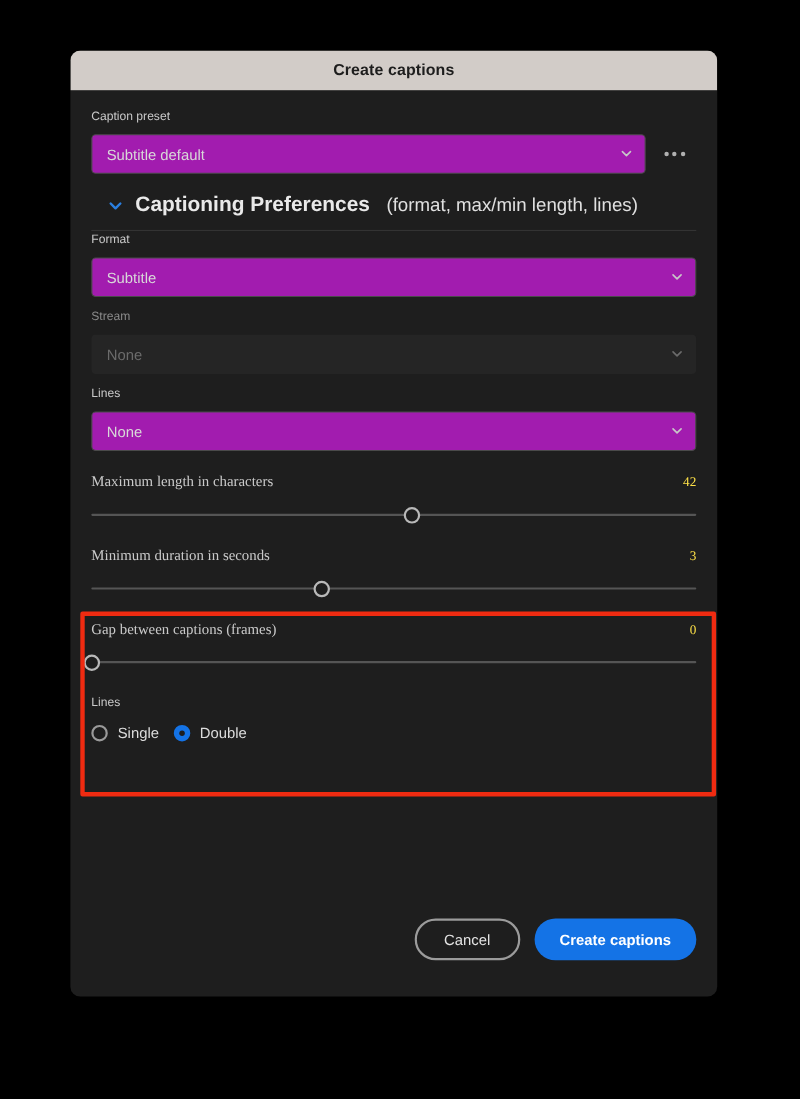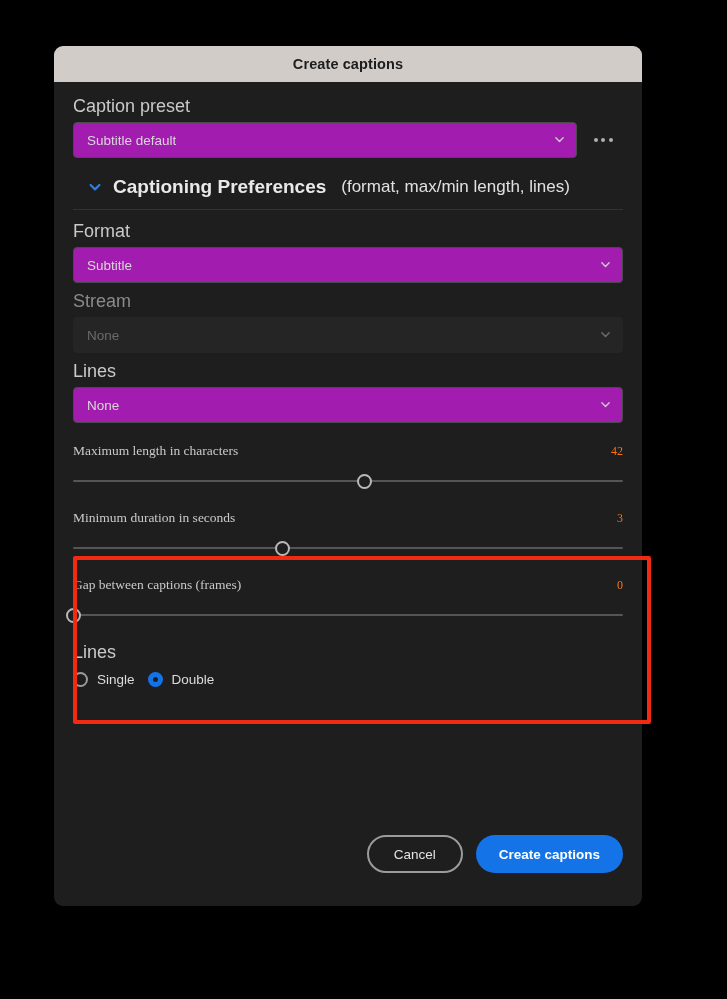--- a/index.html
+++ b/index.html
@@ -15,21 +15,21 @@
   #stage {
     position: relative;
     width: 727px;
     height: 999px;
     background: #000000;
   }
 
   
   .dialog {
     position: absolute;
-    left: 54px;
+    left: 64px;
     top: 46px;
     width: 588px;
     height: 860px;
     background: #1e1e1e;
     border-radius: 9px;
     overflow: hidden;
     display: flex;
     flex-direction: column;
   }
 
@@ -50,21 +50,21 @@
 
   .dialog-body {
     flex: 1 1 auto;
     padding: 16px 19px 0 19px;
     position: relative;
   }
 
   
   .field-label {
     color: #c9c9c9;
-    font-size: 18px;
+    font-size: 11px;
     line-height: 16px;
     margin-bottom: 8px;
   }
   .field-label.dim { color: #8a8a8a; }
 
   
   .select-row { display: flex; align-items: center; gap: 0; }
 
   .select {
     position: relative;
@@ -141,34 +141,34 @@
   }
   .section-sub {
     font-size: 17px;
     color: #e0e0e0;
     font-weight: normal;
     margin-left: 4px;
     white-space: nowrap;
   }
 
   
-  .field { margin-top: 13px; }
+  .field { }
   .field.tight { margin-top: 10px; }
 
   
   .slider-block { margin-top: 20px; }
   .slider-head {
     display: flex;
     justify-content: space-between;
     align-items: center;
     margin-bottom: 13px;
     font-family: Liberation Serif, serif;
   }
   .slider-name { color: #cacaca; font-size: 13.5px; }
-  .slider-val  { color: #f97316; font-size: 12px; }
+  .slider-val  { color: #fde047; font-size: 12px; }
 
   .slider-track-wrap {
     position: relative;
     height: 18px;
   }
   .slider-track {
     position: absolute;
     left: 0; right: 0;
     top: 50%;
     height: 2px;

